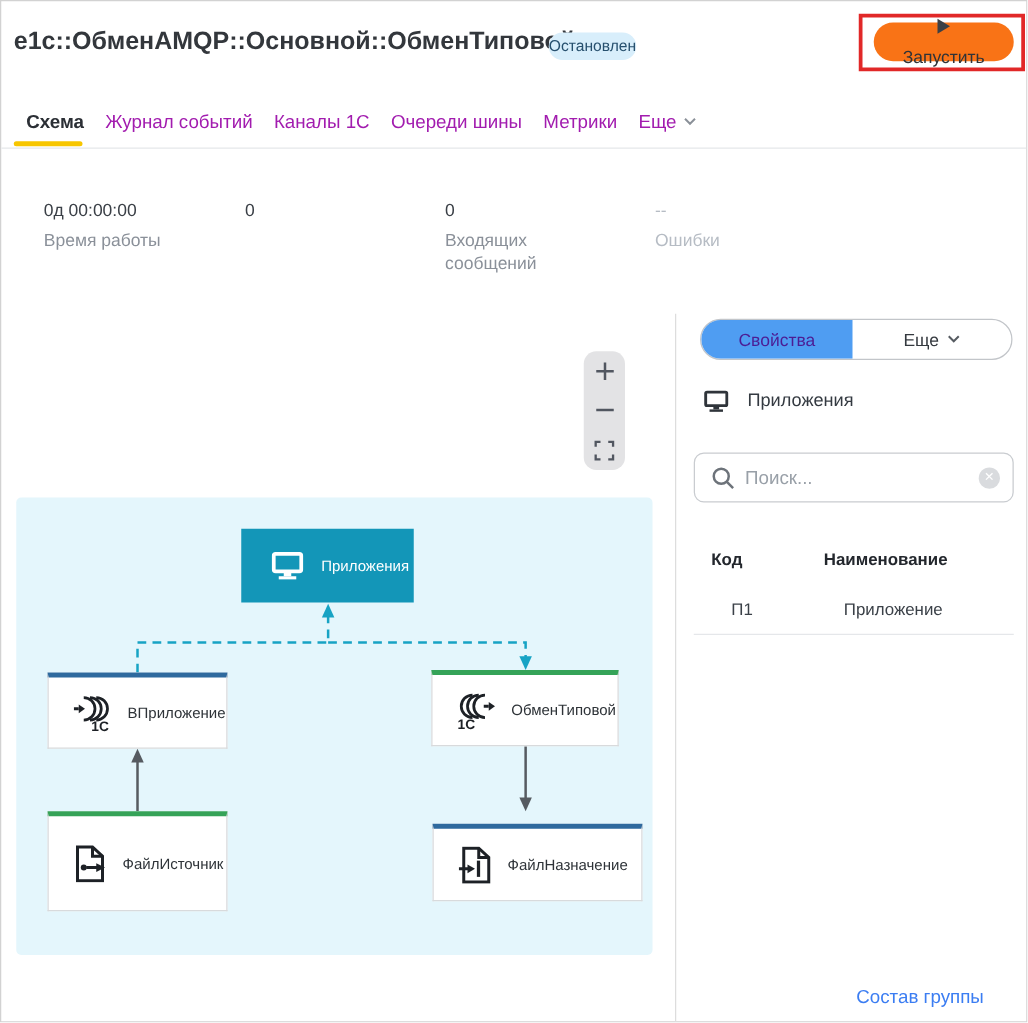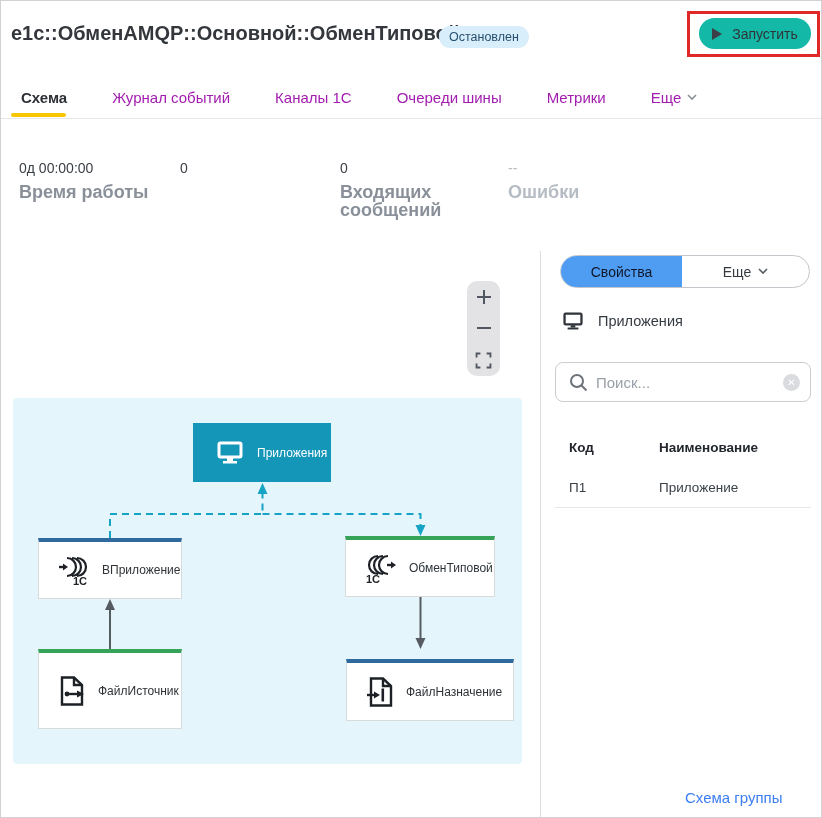--- a/index.html
+++ b/index.html
@@ -4,42 +4,42 @@
 <style>
   * { margin:0; padding:0; box-sizing:border-box; }
   html,body { width:822px; height:818px; }
   body { font-family:"Liberation Sans","DejaVu Sans",sans-serif; background:#fff; }
   .page { position:relative; width:822px; height:818px; background:#fff;
           border:1px solid #d2d2d2; overflow:hidden; }
 
   
   .title { position:absolute; left:10px; top:21px; font-size:20px; font-weight:600; color:#33373c; }
   .badge { position:absolute; left:438px; top:25px; height:22px; line-height:22px;
-           padding:0 10px; border-radius:11px; background:#d8eefb; color:#27506e; font-size:12.5px; }
+           padding:0 0; border-radius:11px; background:#d8eefb; color:#27506e; font-size:12.5px; }
   .red-rect { position:absolute; left:686px; top:10px; width:133px; height:46px;
               border:3px solid #e12828; pointer-events:none; }
   .run-btn { position:absolute; left:698px; top:17px; width:112px; height:31px;
-             border:none; border-radius:15.5px; background:#14b8a6; color:#2f3338;
+             border:none; border-radius:15.5px; background:#f97316; color:#2f3338;
              font-size:14px; font-family:inherit; display:flex; align-items:center;
-             justify-content:center; gap:10px; cursor:pointer; }
+             justify-content:center; gap:10px; cursor:pointer;flex-direction:column; }
   .play-tri { width:0; height:0; border-left:10px solid #3c4046;
               border-top:6px solid transparent; border-bottom:6px solid transparent; }
 
   
-  .tabs { position:absolute; left:20px; top:88px; display:flex; gap:45px; font-size:15px; }
+  .tabs { position:absolute; left:20px; top:88px; display:flex; gap:17px; font-size:15px; }
   .tab { color:#a21caf; cursor:pointer; white-space:nowrap; display:flex; align-items:center; gap:6px; }
   .tab.active { color:#2b2f35; font-weight:700; }
   .tab-underline { position:absolute; left:10px; top:112px; width:55px; height:4px;
                    background:#f7c600; border-radius:2px; }
   .tabs-line { position:absolute; left:0; top:117px; width:822px; height:1px; background:#e5e7ea; }
 
   
-  .stat { position:absolute; top:159px; }
+  .stat { position:absolute; top:159px;margin-left:16px; }
   .stat-value { font-size:14px; color:#3b4047; margin-bottom:7px; }
-  .stat-label { font-size:18px; color:#8a9099; line-height:18px;font-weight:bold; }
+  .stat-label { font-size:14px; color:#8a9099; line-height:18px; }
   .stat.muted .stat-value, .stat.muted .stat-label { color:#b6bcc4; }
 
   
   .v-divider { position:absolute; left:539px; top:250px; width:1px; height:567px; background:#ddd; }
 
   
   .diagram { position:absolute; left:12px; top:397px; width:509px; height:366px;
              background:#e4f6fc; border-radius:4px; }
   .edges { position:absolute; left:0; top:0; }
   .node { position:absolute; background:#fff; border:1px solid #d8dadc;
@@ -53,36 +53,36 @@
 
   
   .zoomctl { position:absolute; left:466px; top:280px; width:33px; height:95px;
              background:#e3e3e5; border-radius:10px; display:flex; flex-direction:column;
              align-items:center; justify-content:space-around; }
   .zoombtn { width:33px; height:31px; display:flex; align-items:center; justify-content:center; cursor:pointer; }
 
   
   .seg { position:absolute; left:559px; top:254px; width:250px; height:33px;
          border:1px solid #c2c5c9; border-radius:17px; display:flex; overflow:hidden; background:#fff; }
-  .seg-left { width:121px; background:#4f9df2; color:#0f172a; font-size:14px;
+  .seg-left { width:121px; background:#4f9df2; color:#4c1d95; font-size:14px;
               display:flex; align-items:center; justify-content:center; cursor:pointer; }
   .seg-right { flex:1; color:#34393f; font-size:14px; display:flex; align-items:center;
                justify-content:center; gap:7px; cursor:pointer; }
   .entity { position:absolute; left:562px; top:311px; display:flex; align-items:center; gap:15px; }
   .entity-label { font-size:14.5px; color:#343a41; }
   .searchbox { position:absolute; left:554px; top:361px; width:256px; height:40px;
                border:1px solid #c9ccd0; border-radius:8px; background:#fff; }
   .searchbox input { position:absolute; left:40px; top:0; width:170px; height:38px; border:none;
                      outline:none; font-size:15px; font-family:inherit; color:#3b4047; background:transparent; }
   .searchbox input::placeholder { color:#99a0a8; }
   .search-icn { position:absolute; left:13px; top:10px; }
   .clear-btn { position:absolute; right:10px; top:11px; width:17px; height:17px; border-radius:50%;
                background:#d9dbde; color:#fff; font-size:10px; line-height:17px; text-align:center; cursor:pointer; }
   .th { position:absolute; font-size:13.5px; font-weight:700; color:#23272d; }
-  .td { position:absolute; font-size:13.5px; color:#3b4148; }
+  .td { position:absolute; font-size:13.5px; color:#3b4148;margin-left:16px; }
   .row-line { position:absolute; left:554px; top:506px; width:256px; height:1px; background:#e5e7ea; }
   .footer-link { position:absolute; left:684px; top:788px; font-size:15px; font-weight:500;
                  color:#3b7df2; cursor:pointer; }
 </style>
 </head>
 <body>
 
 <div class="page">
 
   <div class="title">e1c::ОбменAMQP::Основной::ОбменТиповой</div>
@@ -249,15 +249,15 @@
     <input type="text" placeholder="Поиск..." style="">
     <div class="clear-btn">✕</div>
   </div>
 
   <div class="th" style="left:568px;top:439px">Код</div>
   <div class="th" style="left:658px;top:439px">Наименование</div>
   <div class="td" style="left:568px;top:479px">П1</div>
   <div class="td" style="left:658px;top:479px">Приложение</div>
   <div class="row-line"></div>
 
-  <div class="footer-link">Схема группы</div>
+  <div class="footer-link">Состав группы</div>
 
 </div>
 
 </body></html>

